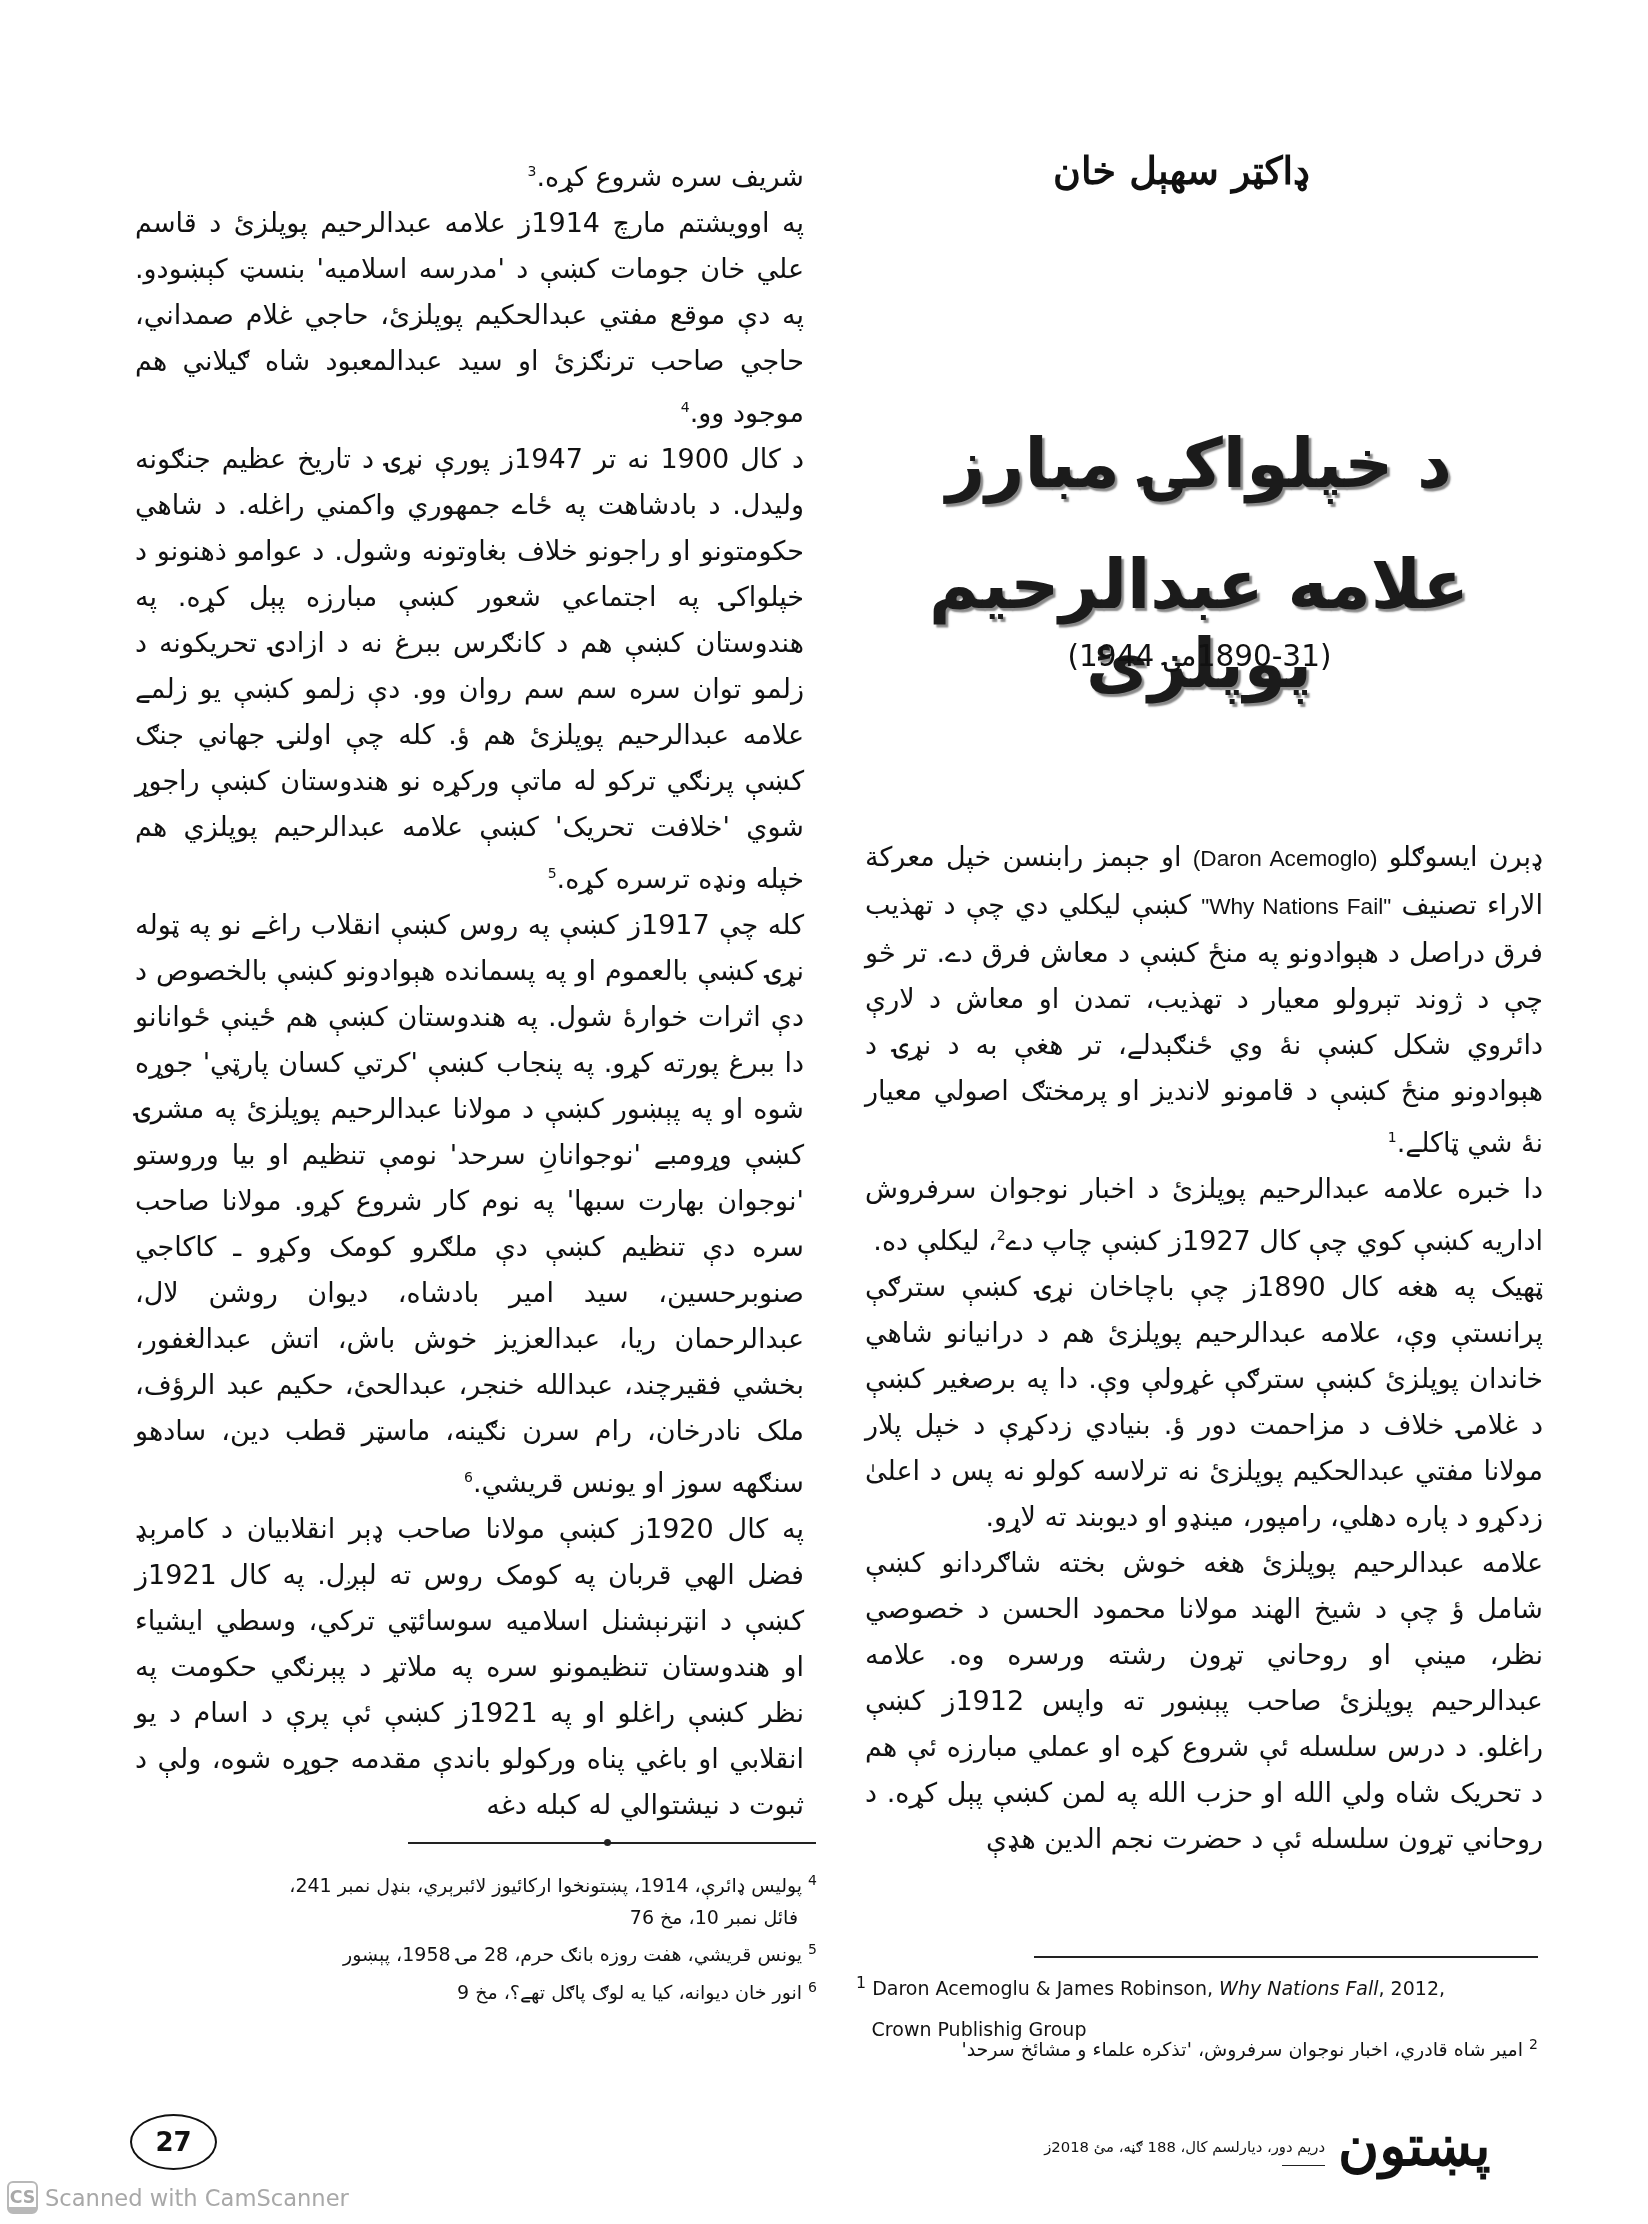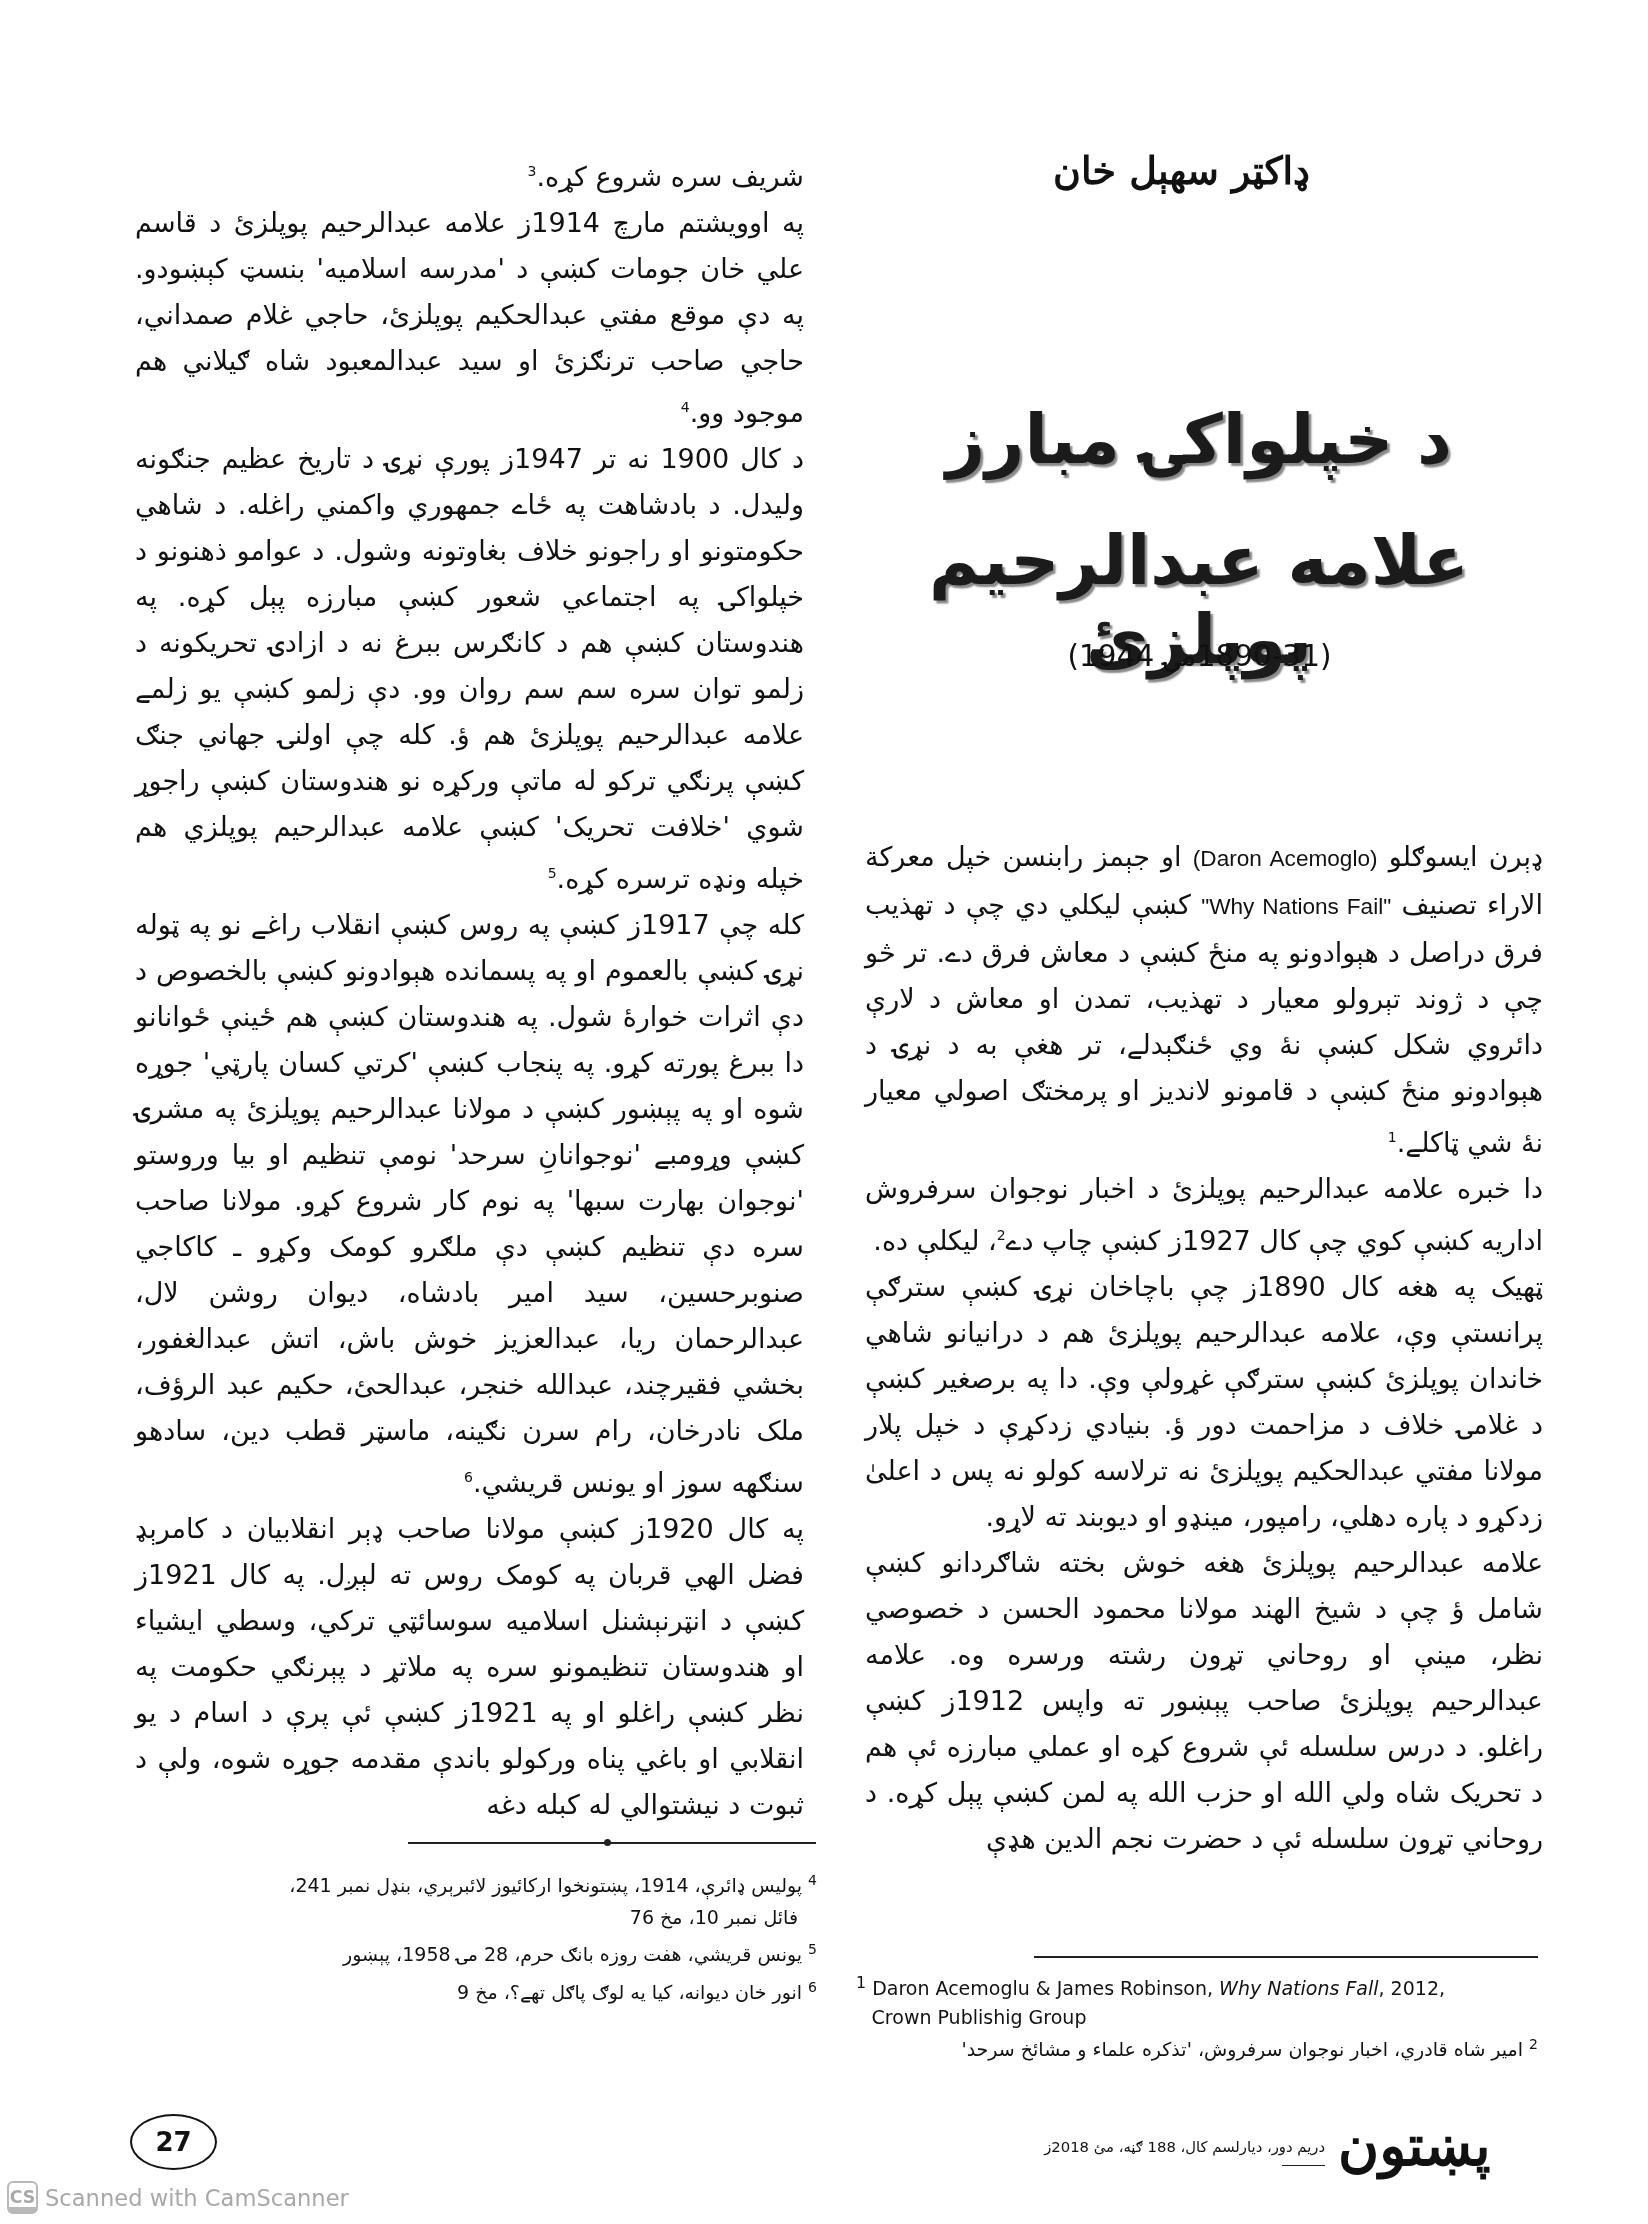--- a/index.html
+++ b/index.html
@@ -7,35 +7,35 @@
          font-family: "DejaVu Sans", sans-serif; color: #111; }
   .col { position: absolute; direction: rtl; text-align: justify; }
   .left-col { left: 135px; top: 148px; width: 669px; }
   .right-col { left: 865px; top: 834px; width: 678px; }
   .para { font-size: 27px; line-height: 46px; margin: 0; text-align-last: right; }
   .para sup, .fn sup { font-size: 14px; }
   .author { position: absolute; left: 1025px; top: 148px; width: 313px; text-align: center;
             direction: rtl; font-family: "DejaVu Serif", serif; font-size: 38px; font-weight: bold; }
   .title { position: absolute; left: 860px; width: 678px; text-align: center; direction: rtl;
            font-family: "DejaVu Sans", sans-serif; font-weight: bold; font-size: 68px; color: #1b1b1b;
-           text-shadow: 2.6px 2.6px 1.7px #888; }
+           text-shadow: 2.6px 2.6px 1.7px #888; margin-top: 24px; }
   .title.l1 { top: 400px; }
   .title.l2 { top: 521px; }
   .dates { position: absolute; left: 991px; top: 639px; width: 417px; text-align: center; direction: rtl;
            font-size: 29.5px; }
   .rule { position: absolute; height: 1.7px; background: #222; }
   .rule-left { left: 408px; top: 1842px; width: 408px; }
   .rule-left .dot { position: absolute; left: 196px; top: -2.6px; width: 7px; height: 7px; background: #222; border-radius: 50%; }
   .rule-right { left: 1034px; top: 1956px; width: 504px; }
   .fn-block { position: absolute; direction: rtl; }
   .fn { font-size: 19px; line-height: 32px; margin: 0; }
   .fn.indent { padding-right: 19px; }
   .fn-left { left: 252px; top: 1864px; width: 565px; }
   .fn-en { position: absolute; left: 856px; top: 1968px; width: 678px; direction: ltr; font-size: 19px; line-height: 29px; }
-  .fn-en .cont { padding-left: 15.6px; display: block; }
+  .fn-en .cont { padding-left: 15.6px; display: block; margin-top: 12px; }
   .fn-right2 { left: 921px; top: 2028px; width: 617px; }
   .page-num { position: absolute; left: 130px; top: 2114px; width: 83px; height: 52px; border: 2.6px solid #111;
               border-radius: 50%; text-align: center; line-height: 52px; font-size: 26px; font-weight: bold; }
   .footer-mag { position: absolute; left: 1338px; top: 2112px; direction: rtl; font-family: "DejaVu Serif", serif;
                 font-size: 56px; font-weight: bold; }
   .footer-issue { position: absolute; left: 1030px; top: 2138px; width: 295px; direction: rtl; font-size: 14.8px; text-align: right; }
   .footer-issue .dash { display: inline-block; width: 43px; height: 0.9px; background: #222; vertical-align: middle; margin-left: 5.2px; }
   .watermark { position: absolute; left: 7px; top: 2181px; font-size: 22.6px; color: #a8a8a8; display: flex; align-items: center; gap: 7px; }
   .cs-icon { width: 31px; height: 33px; border: 2.6px solid #b8b8b8; border-radius: 6px; font-size: 17.4px; font-weight: bold;
              text-align: center; line-height: 28px; color: #a8a8a8; border-bottom-width: 7px; box-sizing: border-box; }

